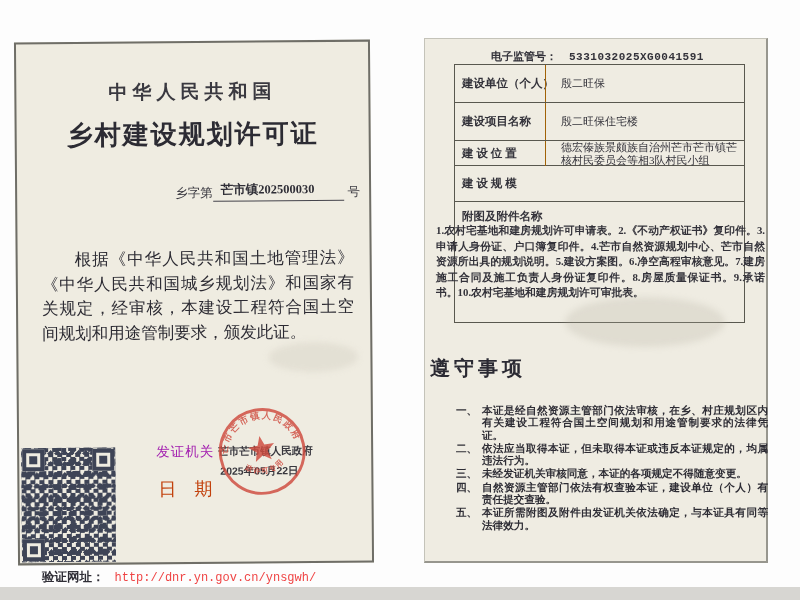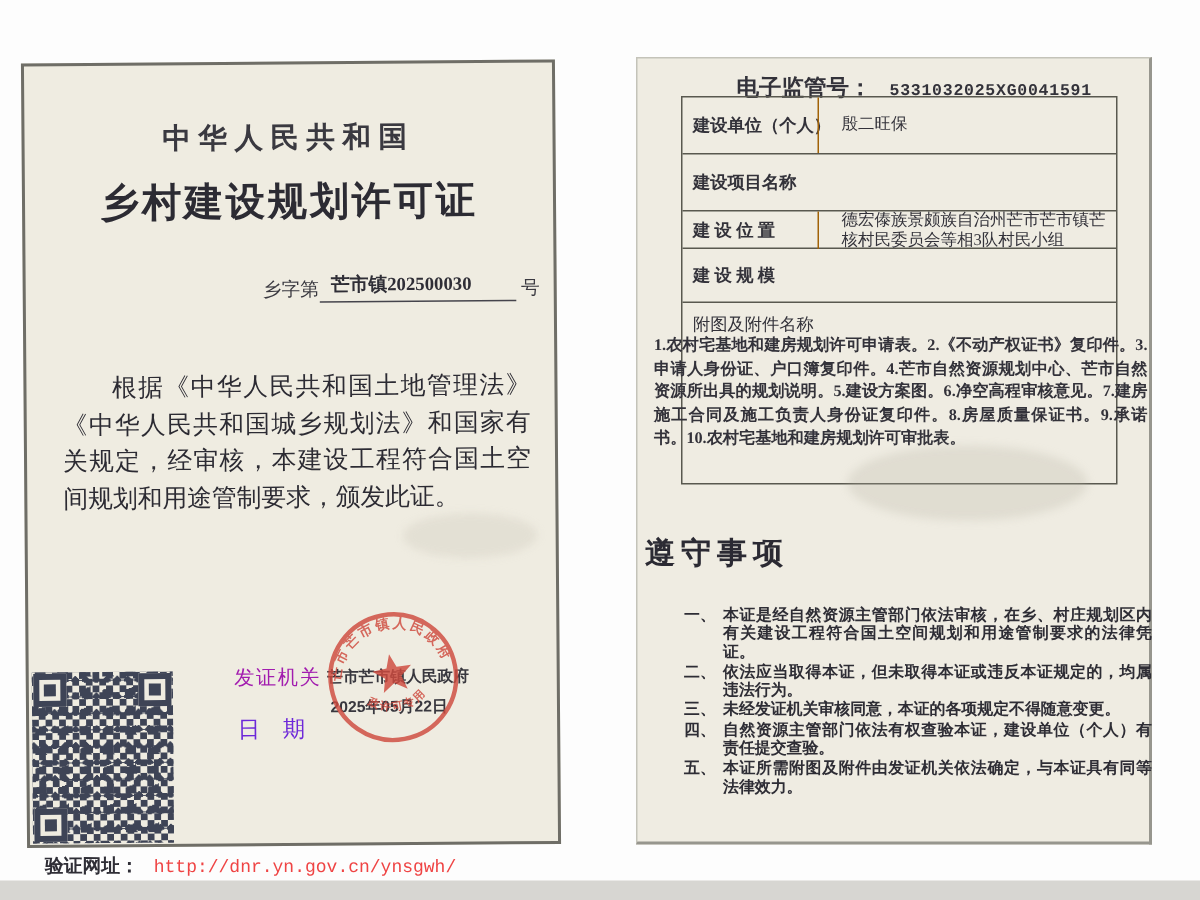--- a/index.html
+++ b/index.html
@@ -31,65 +31,65 @@
     padding:0 30px 2px 8px;font-weight:bold;font-size:12.5px;color:#2f2e36;
   }
   .serial-suffix{margin-left:3px;}
   .cert-body{
     position:absolute;left:24px;top:203px;width:312px;
     font-size:16.5px;line-height:24.5px;color:#2c2b33;
     text-indent:2em;text-align:justify;
   }
   .issuer-label{position:absolute;left:137px;top:400px;font-size:13.5px;letter-spacing:1px;color:#a21caf;}
   .issuer-name{position:absolute;left:199px;top:402px;font-size:10.5px;font-weight:bold;color:#38373e;}
-  .date-label{position:absolute;left:139px;top:434px;font-size:15px;color:#6d28d9;}
+  .date-label{position:absolute;left:139px;top:434px;font-size:18px;color:#c2410c;}
   .date-value{position:absolute;left:201px;top:422px;font-size:10.5px;font-weight:bold;color:#38373e;}
 
   
   .seal{position:absolute;left:197px;top:362px;width:92px;height:94px;opacity:.82;transform:rotate(-10deg);}
   
   .qr{
     position:absolute;left:2px;top:404px;width:94px;height:114px;
     background:
       repeating-conic-gradient(from 0deg,#3e4456 0% 25%,rgba(0,0,0,0) 0% 50%) 0 0/9px 9px,
       repeating-conic-gradient(from 90deg,rgba(0,0,0,0) 0% 25%,#3e4456 0% 45%,rgba(0,0,0,0) 0% 75%) 2px 3px/15px 13px,
       repeating-conic-gradient(from 45deg,#3e4456 0% 20%,rgba(0,0,0,0) 0% 55%) 1px 0/7px 11px;
     background-color:#efece1;
   }
   .qr-finder{position:absolute;width:22px;height:22px;border:4px solid #3e4456;background:#efece1;box-sizing:border-box;}
   .qr-finder::after{content:"";position:absolute;inset:3px;background:#3e4456;}
   .qr-finder.tl{left:1px;top:1px;} .qr-finder.tr{right:1px;top:1px;} .qr-finder.bl{left:1px;bottom:1px;}
 
-  .verify-line{position:absolute;left:30px;top:569px;display:flex;align-items:baseline;gap:10px;}
+  .verify-line{position:absolute;left:42px;top:569px;display:flex;align-items:baseline;gap:10px;}
   .verify-label{font-family:"Liberation Serif",serif;font-size:12.5px;font-weight:bold;color:#2f2e36;}
   .verify-url{font-family:"Liberation Mono",monospace;font-size:12px;color:#ef4444;}
 
   
   .page-right{
     position:absolute;left:424px;top:38px;width:344px;height:525px;
     background:#efece2;border:1px solid #c4c3b9;
     border-right:2px solid #97968e;border-bottom:2px solid #97968e;
     box-sizing:border-box;
   }
   .supervision{position:absolute;left:66px;top:10px;display:flex;align-items:baseline;gap:12px;}
-  .supervision-label{font-family:"Liberation Serif",serif;font-size:15px;font-weight:600;color:#33323a;text-align:center;}
+  .supervision-label{font-family:"Liberation Serif",serif;font-size:11px;font-weight:600;color:#33323a;text-align:center;}
   .supervision-number{font-family:"Liberation Mono",monospace;font-size:11px;font-weight:bold;letter-spacing:.5px;color:#33323a;text-align:center;}
 
   .info-box{position:absolute;left:29px;top:25px;width:291px;height:259px;border:1px solid #59584f;box-sizing:border-box;}
   .info-row{display:grid;grid-template-columns:90px 1fr;border-bottom:1px solid #59584f;}
   .info-row .cell-label{
     padding-left:7px;display:flex;align-items:center;
     font-family:"Liberation Serif",serif;font-size:11.5px;font-weight:bold;color:#33323a;white-space:pre;
   }
   .info-row .cell-value{
     border-left:1px solid #a16207;padding-left:15px;display:flex;align-items:center;
     font-family:"Liberation Serif",serif;font-size:11px;color:#33323a;line-height:12.5px;
   }
   .row-1,.row-2{height:37px;} .row-3{height:24px;} .row-4{height:35px;}
-  .attach-label{margin:7px 0 0 7px;font-family:"Liberation Serif",serif;font-size:11.5px;font-weight:normal;color:#33323a;}
+  .attach-label{margin:7px 0 0 7px;font-family:"Liberation Serif",serif;font-size:11.5px;font-weight:bold;color:#33323a;}
   .attach-text{
     position:absolute;left:11px;top:184px;width:329px;
     font-family:"Liberation Serif",serif;font-size:10.8px;line-height:15.6px;
     color:#33323a;text-align:justify;font-weight:600;
   }
   .notice-title{position:absolute;left:5px;top:316px;font-size:20px;letter-spacing:4px;color:#2b2a33;font-weight:600;}
   .notice-list{position:absolute;left:31px;top:365px;width:312px;}
   .notice-item{display:flex;margin-bottom:1px;}
   .notice-num{width:26px;flex-shrink:0;font-size:10.6px;line-height:12.3px;color:#2e2d35;font-weight:600;}
   .notice-text{flex:1;font-size:10.6px;line-height:12.3px;color:#2e2d35;text-align:justify;font-weight:600;}
@@ -155,20 +155,21 @@
       <span class="supervision-number">5331032025XG0041591</span>
     </div>
 
     <div class="info-box">
       <div class="info-row row-1">
         <div class="cell-label">建设单位（个人）</div>
         <div class="cell-value">殷二旺保</div>
       </div>
       <div class="info-row row-2">
         <div class="cell-label">建设项目名称</div>
+        <div class="cell-value">殷二旺保住宅楼</div>
       </div>
       <div class="info-row row-3">
         <div class="cell-label">建 设 位 置</div>
         <div class="cell-value">德宏傣族景颇族自治州芒市芒市镇芒核村民委员会等相3队村民小组</div>
       </div>
       <div class="info-row row-4">
         <div class="cell-label">建 设 规 模</div>
       </div>
       <div class="attach-label">附图及附件名称</div>
     </div>

